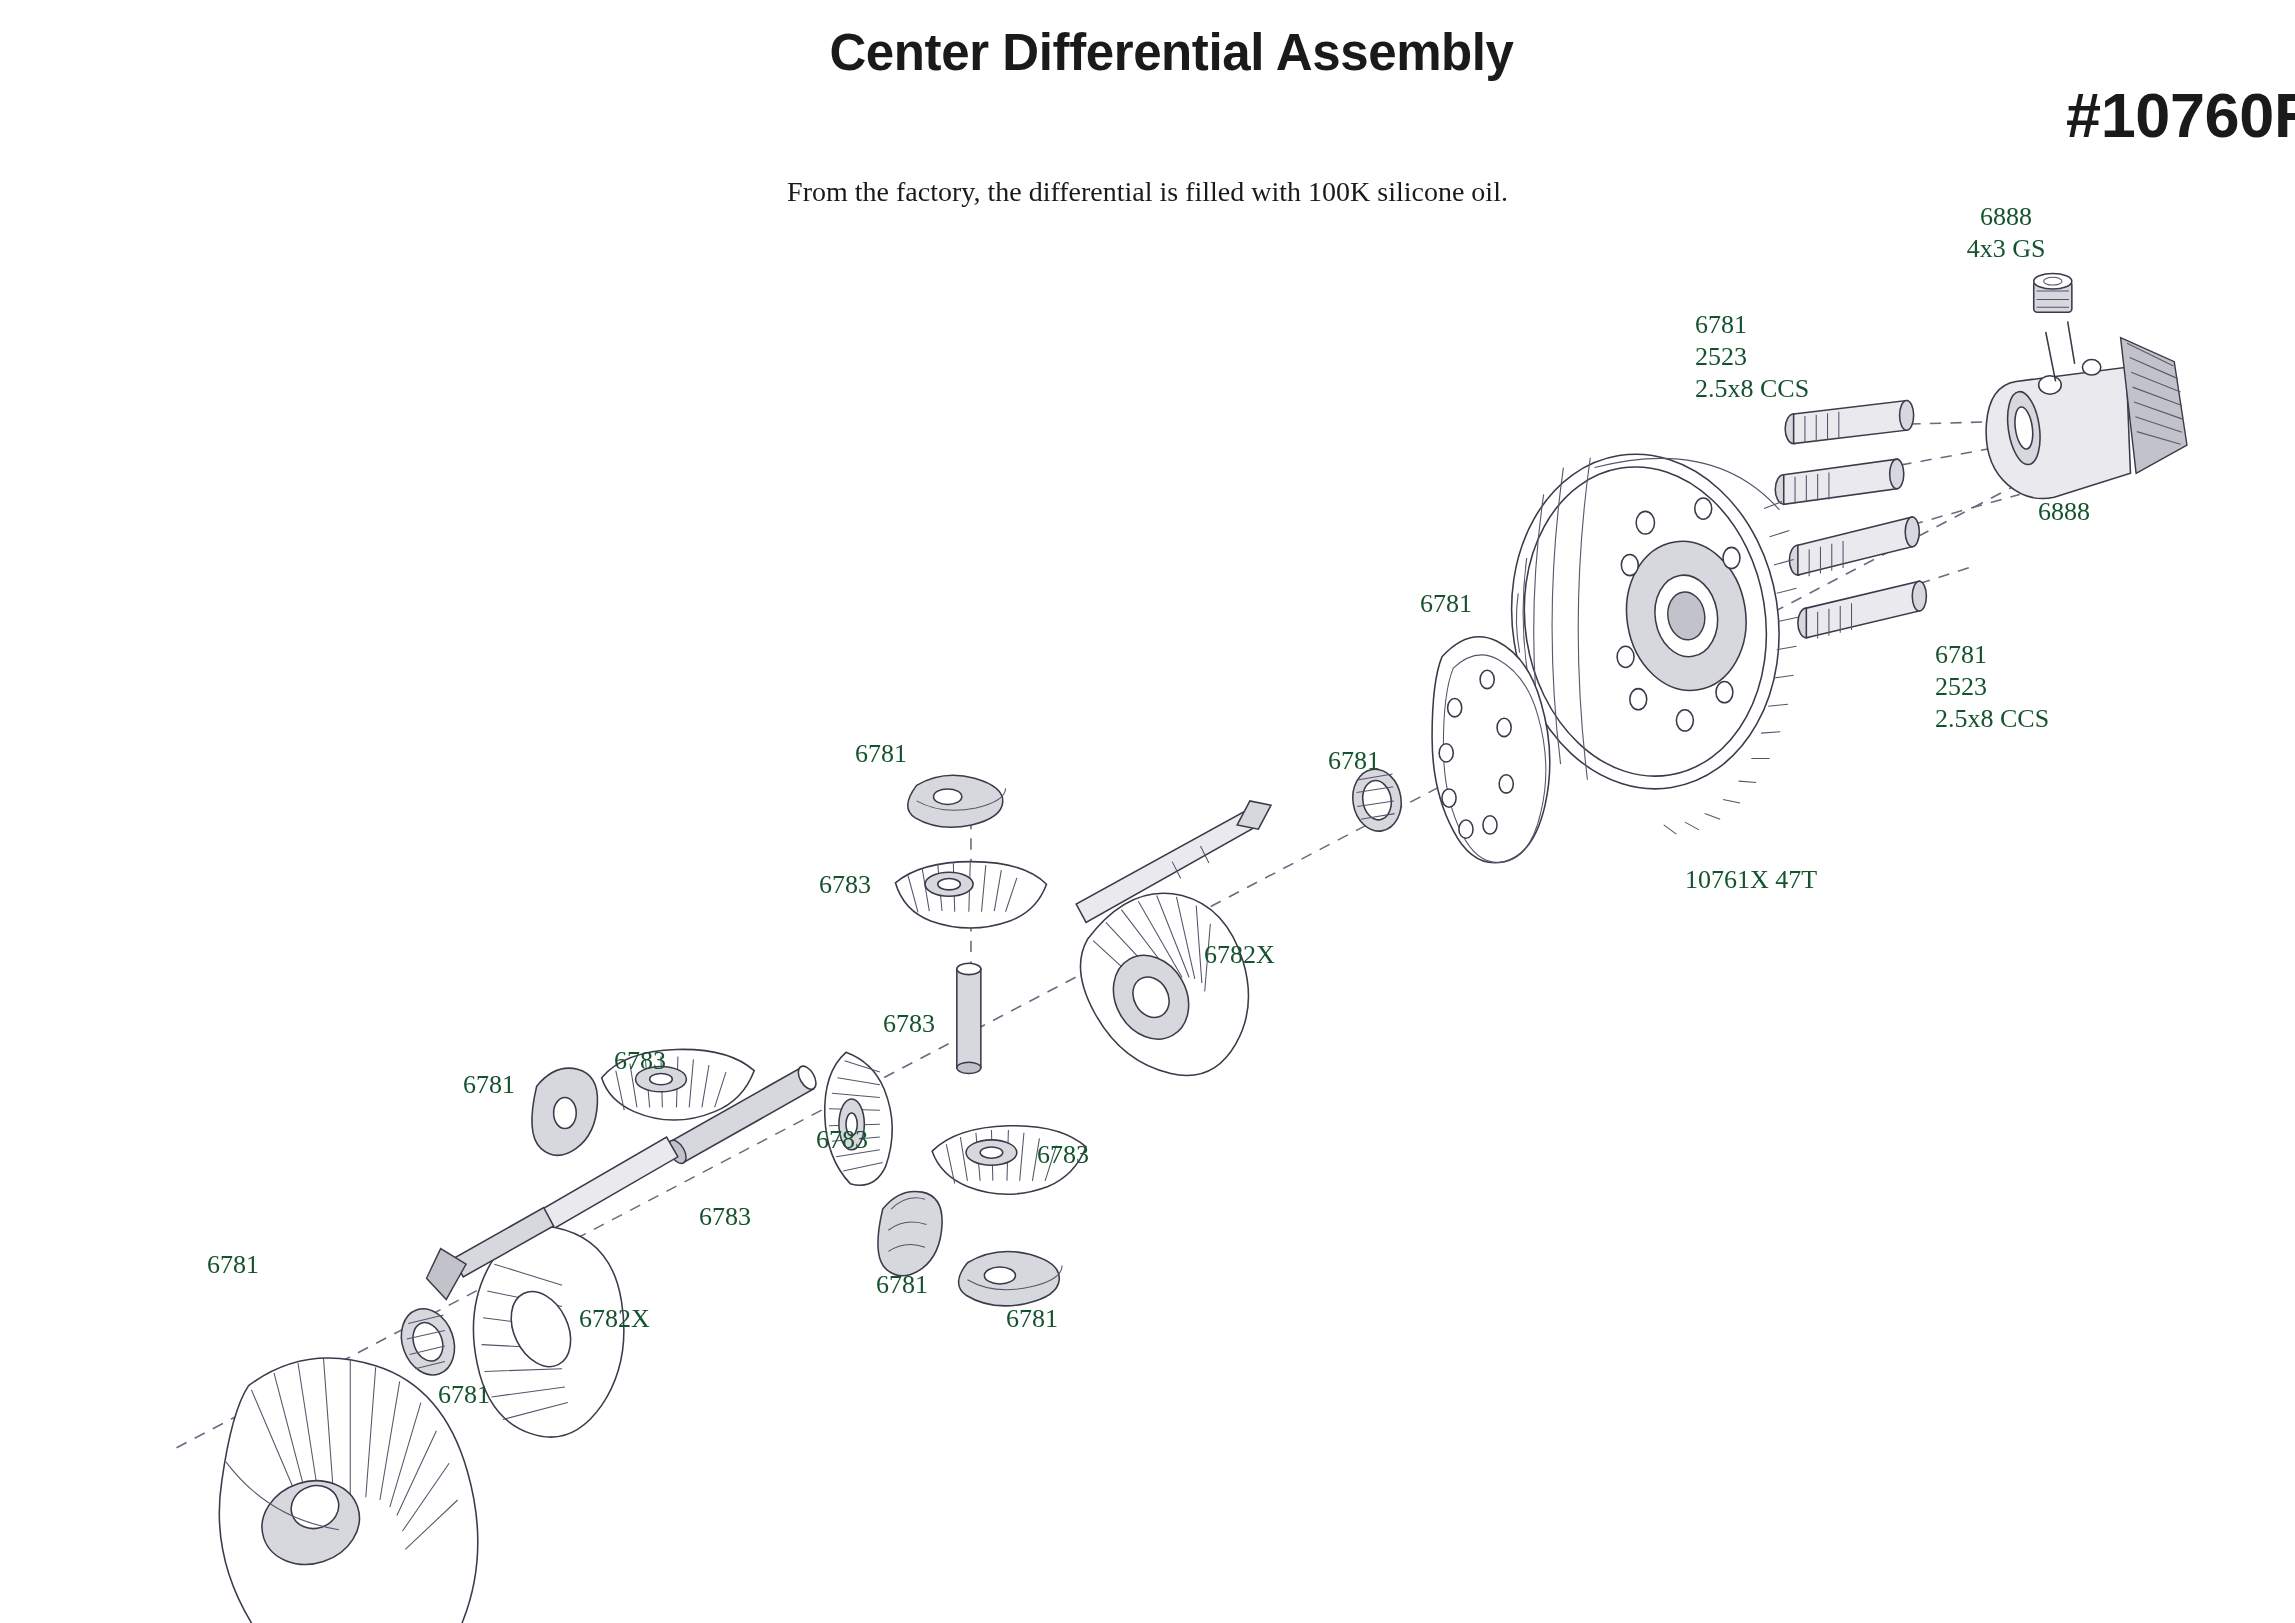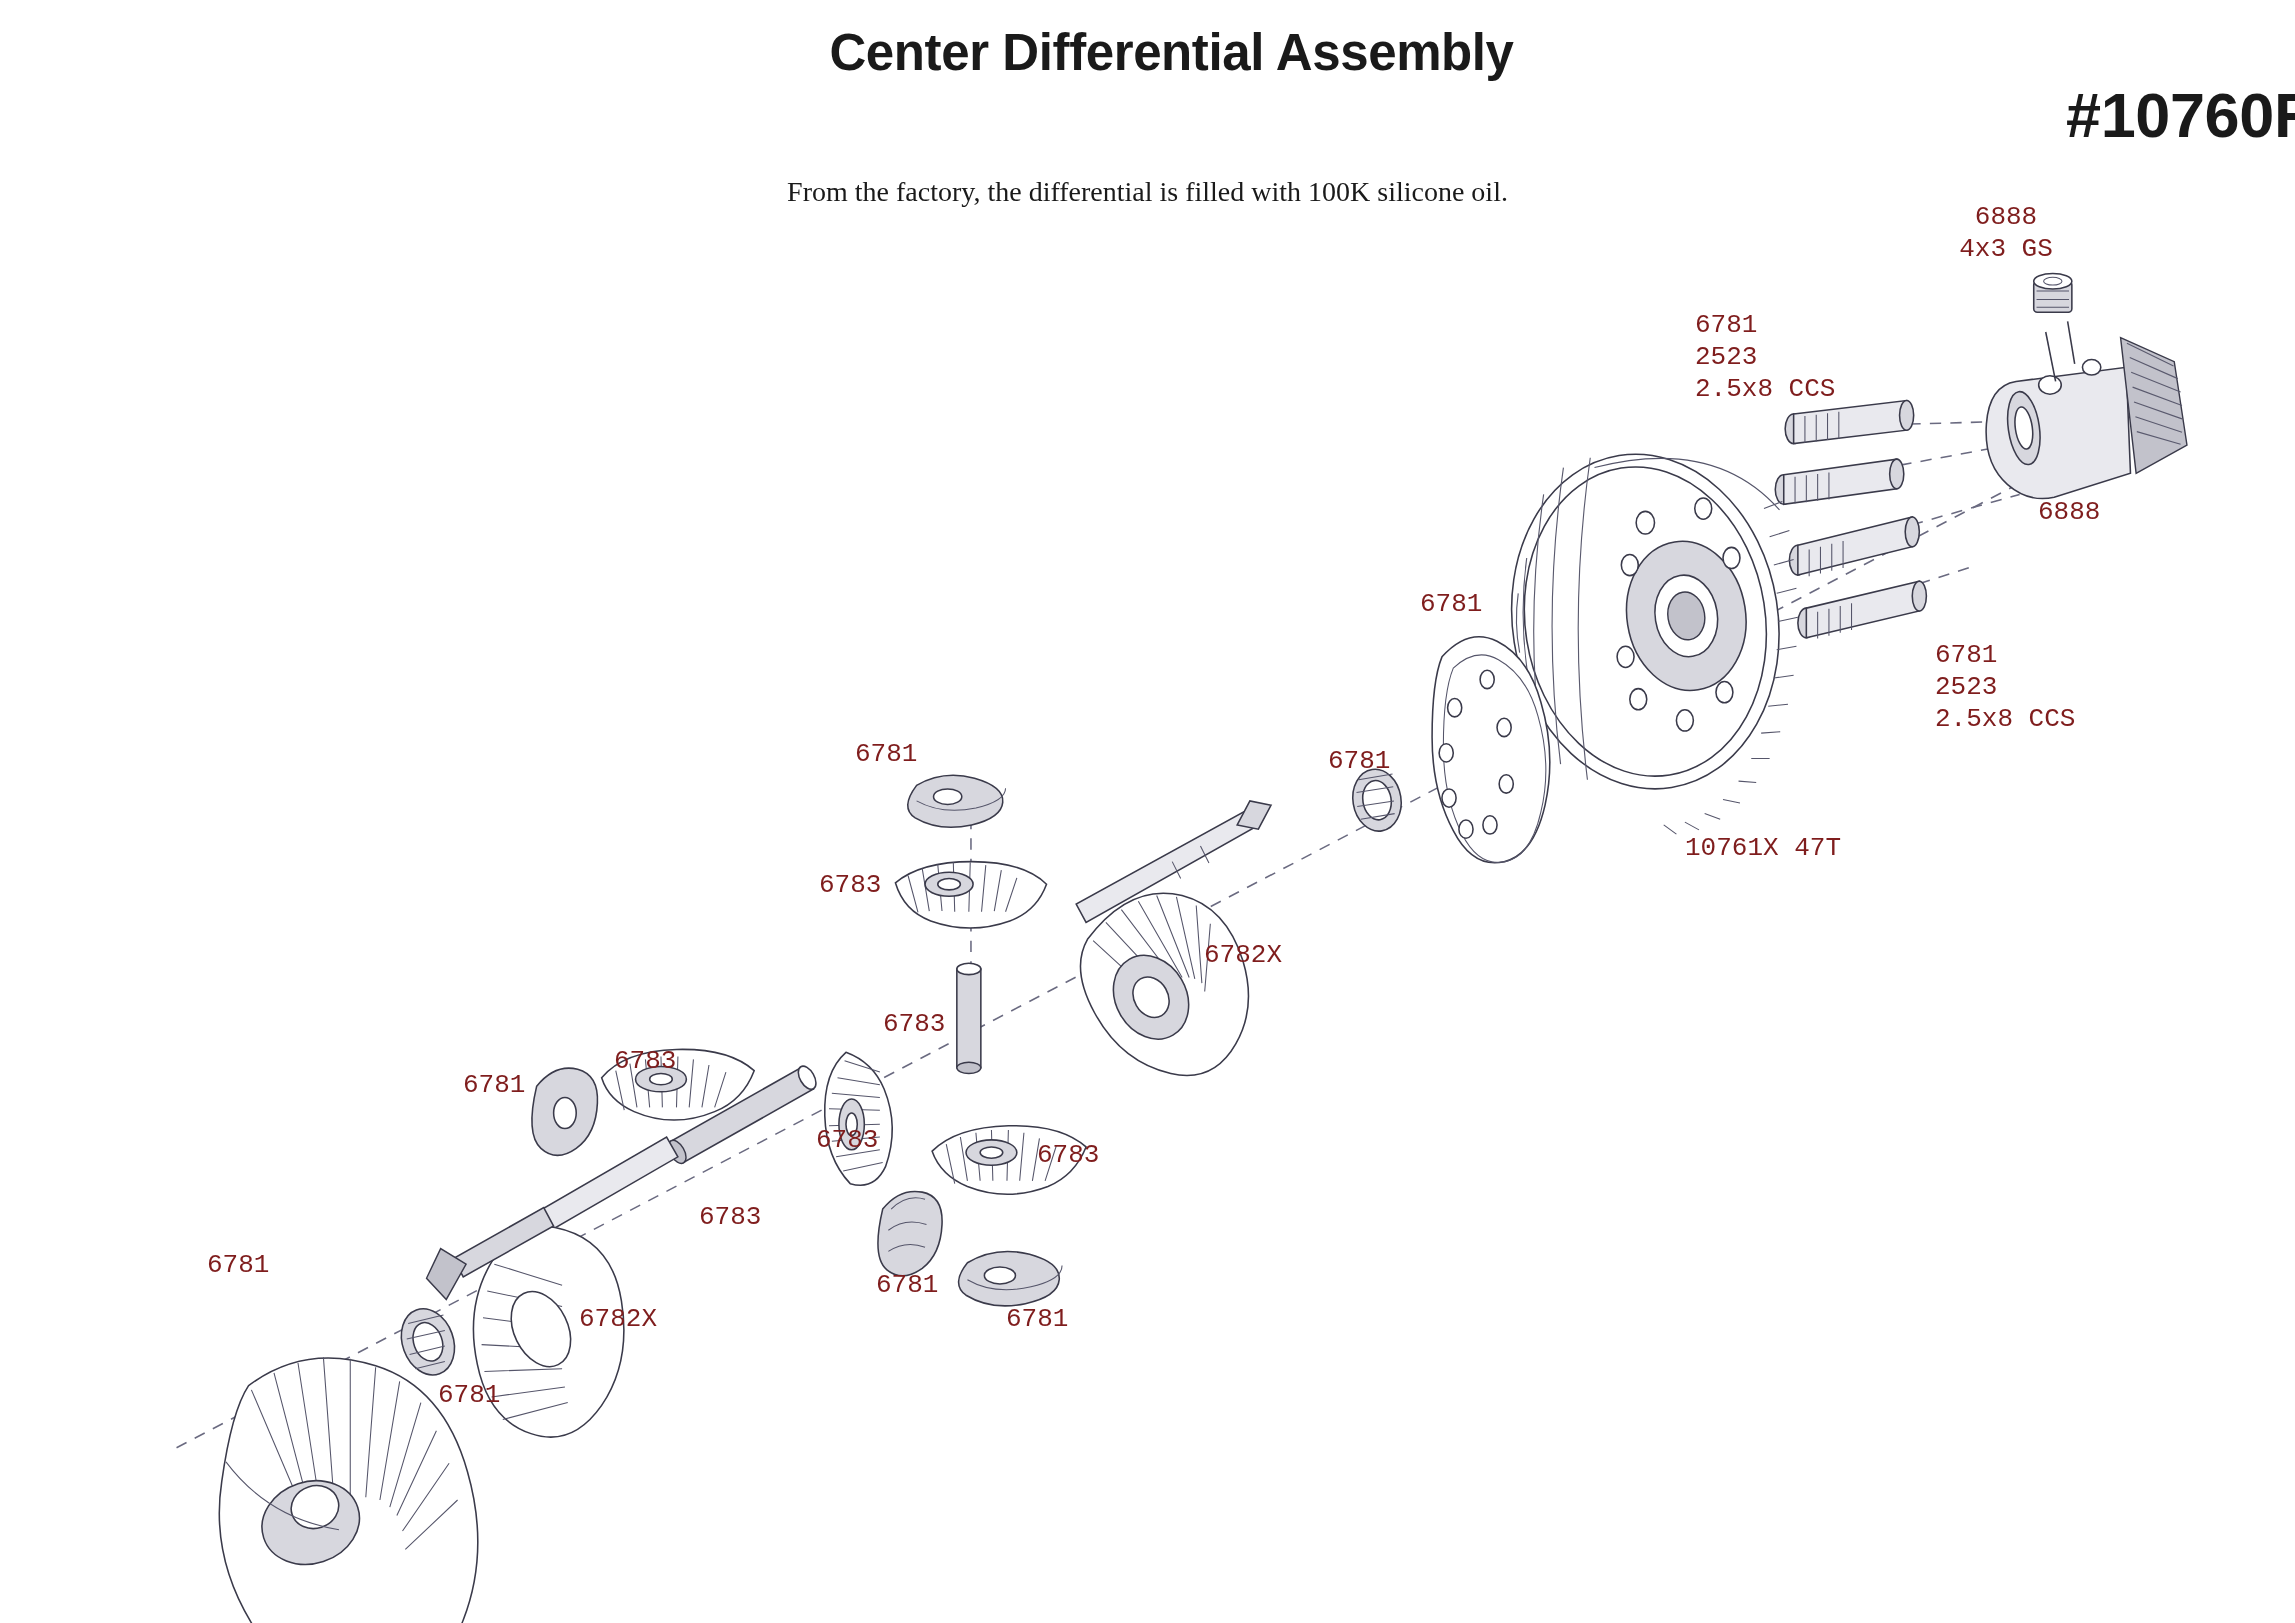--- a/index.html
+++ b/index.html
@@ -52,23 +52,23 @@
     font-size: 28px;
     line-height: 34px;
     font-weight: normal;
     font-family: Liberation Serif, serif;
   }
   
   .label {
     position: absolute;
     font-size: 26px;
     line-height: 32px;
-    color: #7f1d1d;
+    color: #14532d;
     white-space: pre;
-    font-family: Liberation Mono, monospace;
+    font-family: Liberation Serif, serif;
   }
   .label.center { text-align: center; }
   
   svg.art {
     position: absolute;
     left: 0;
     top: 0;
     width: 2295px;
     height: 1623px;
     pointer-events: none;
@@ -318,21 +318,21 @@
   <div class="label" style="left:2038px; top:496px;">6888</div>
 
   <div class="label" style="left:1420px; top:588px;">6781</div>
 
   <div class="label" style="left:1935px; top:639px;">6781
 2523
 2.5x8 CCS</div>
 
   <div class="label" style="left:1328px; top:745px;">6781</div>
 
-  <div class="label" style="left:1685px; top:832px;">10761X 47T</div>
+  <div class="label" style="left:1685px; top:864px;">10761X 47T</div>
 
   <div class="label" style="left:855px; top:738px;">6781</div>
 
   <div class="label" style="left:819px; top:869px;">6783</div>
 
   <div class="label" style="left:1204px; top:939px;">6782X</div>
 
   <div class="label" style="left:883px; top:1008px;">6783</div>
 
   <div class="label" style="left:614px; top:1045px;">6783</div>

